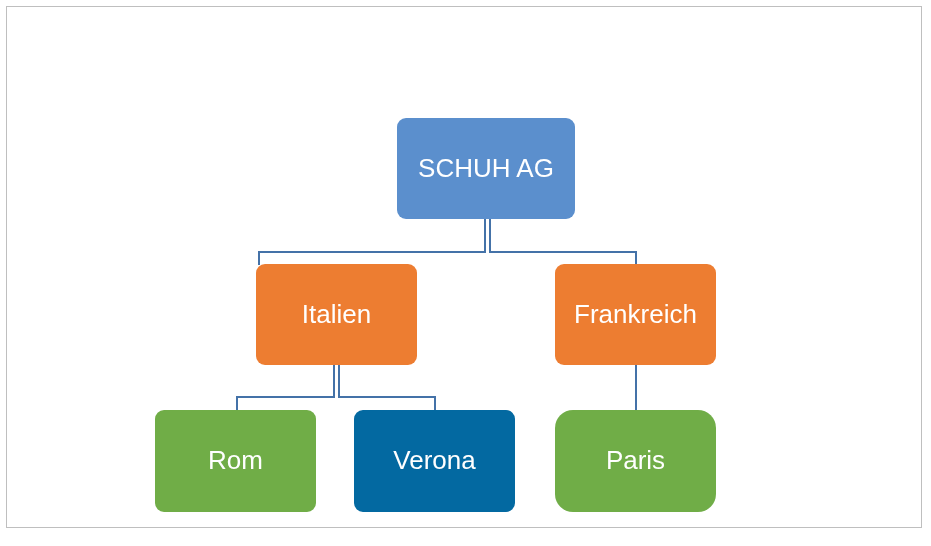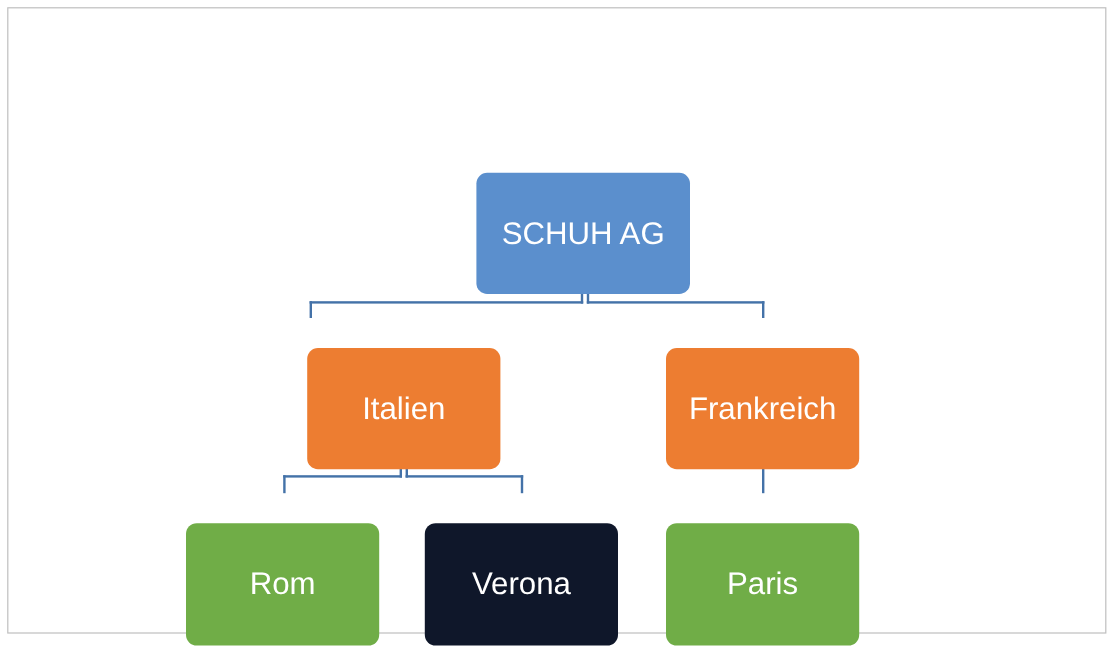--- a/index.html
+++ b/index.html
@@ -45,21 +45,20 @@
     box-sizing: border-box;
     display: flex;
     align-items: center;
     justify-content: center;
     color: #ffffff;
     font-size: 26px;
     font-weight: normal;
     line-height: 1.2;
     text-align: right;
     z-index: 3;
-    margin-top: 26px;
   }
   .connector {
     position: absolute;
     background: #4472a8;
     z-index: 1;
   }
   .conn-v { width: 2px; }
   .conn-h { height: 2px; }
 </style>
 </head>
@@ -97,21 +96,21 @@
   </div>
 
   <div class="org-node" style="left:256px; top:264px; width:161px; height:101px; background:#ed7d31;">
     <span>Italien</span>
   </div>
 
   <div class="org-node" style="left:155px; top:410px; width:161px; height:102px; background:#70ad47;">
     <span>Rom</span>
   </div>
 
-  <div class="org-node" style="left:354px; top:410px; width:161px; height:102px; background:#0f172a;">
+  <div class="org-node" style="left:354px; top:410px; width:161px; height:102px; background:#0369a1;">
     <span>Verona</span>
   </div>
 
-  <div class="org-node" style="left:555px; top:410px; width:161px; height:102px; background:#70ad47;">
+  <div class="org-node" style="left:555px; top:410px; width:161px; height:102px; background:#70ad47;border-radius:18px;">
     <span>Paris</span>
   </div>
 
 </div>
 
 </body></html>

